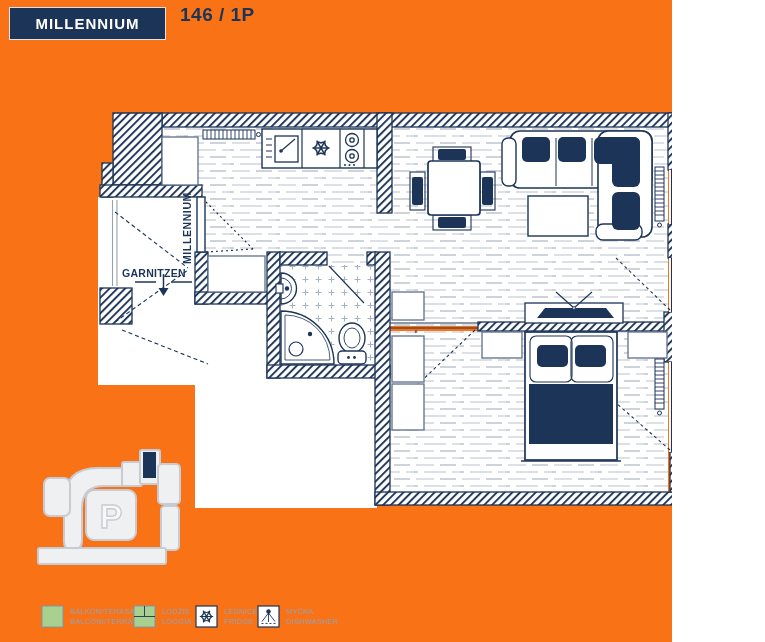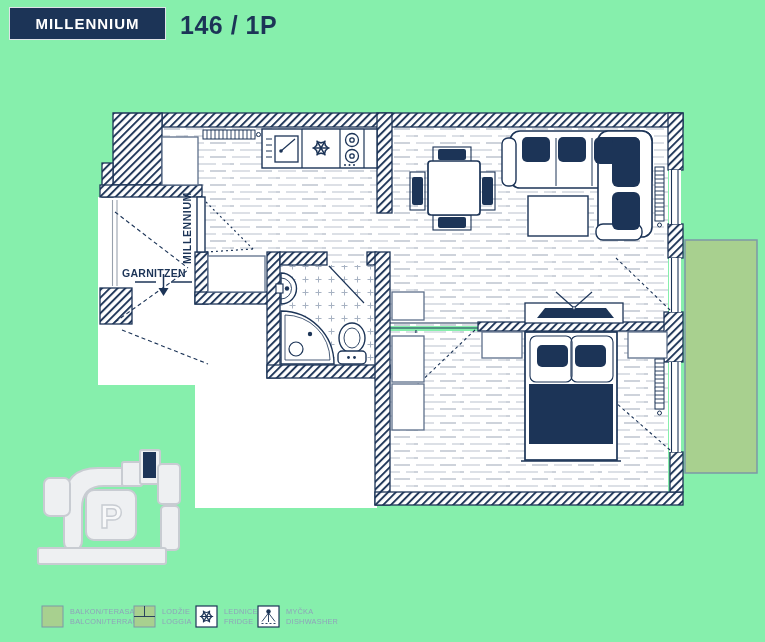--- a/index.html
+++ b/index.html
@@ -1,21 +1,21 @@
 <!DOCTYPE html>
 <html><head>
 <meta charset="utf-8">
 <style>
   html,body{margin:0;padding:0;background:#ffffff;}
   body{font-family:"Liberation Sans", sans-serif;}
-  .canvas{position:relative;width:765px;height:642px;background:#86efac;overflow:hidden;}
+  .canvas{position:relative;width:672px;height:642px;background:#f97316;overflow:hidden;}
   .hdr-box{position:absolute;left:10px;top:8px;width:155px;height:31px;background:#1c3457;
     display:flex;align-items:center;justify-content:center;box-shadow:0 0 0 1px #dfe3e8;}
   .hdr-box span{color:#ffffff;font-weight:bold;font-size:15px;letter-spacing:1px;}
-  .hdr-unit{position:absolute;left:180px;top:11px;color:#1c3457;font-weight:bold;font-size:25px;letter-spacing:.5px;}
+  .hdr-unit{position:absolute;left:180px;top:4px;color:#1c3457;font-weight:bold;font-size:19px;letter-spacing:.5px;}
   svg{position:absolute;left:0;top:0;}
   text{font-family:"Liberation Sans", sans-serif;}
 </style>
 </head>
 <body>
 
 <div class="canvas">
 
   <div class="hdr-box">
     <span>MILLENNIUM</span>

